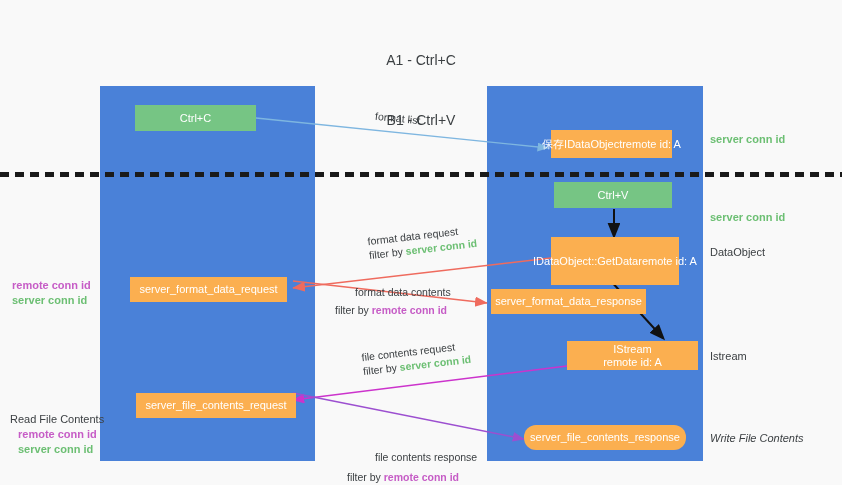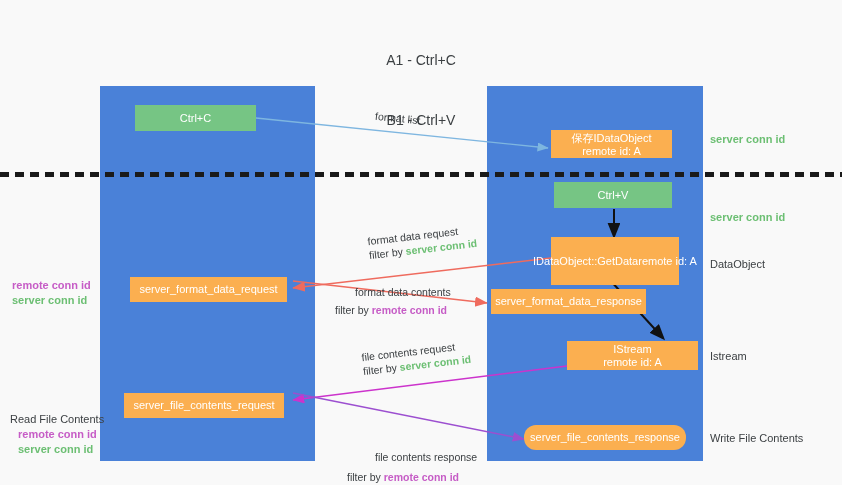--- a/index.html
+++ b/index.html
@@ -123,21 +123,21 @@
 
     <line x1="567" y1="366" x2="293" y2="400" stroke="#cc33cc" stroke-width="1.5" marker-end="url(#ah-mag)"></line>
 
     <line x1="293" y1="393" x2="524" y2="439" stroke="#9c4fd0" stroke-width="1.5" marker-end="url(#ah-pur)"></line>
   </svg>
 
   <div class="box green" style="left:135px;top:105px;width:121px;height:26px;">
     <span>Ctrl+C</span>
   </div>
 
-  <div class="box orange" style="left:551px;top:130px;width:121px;height:28px;flex-direction:column;justify-content:flex-end;">
+  <div class="box orange" style="left:551px;top:130px;width:121px;height:28px;flex-direction:row;">
     <span>保存IDataObject</span>
     <span>remote id: A</span>
   </div>
 
   <div class="box green" style="left:554px;top:182px;width:118px;height:26px;">
     <span>Ctrl+V</span>
   </div>
 
   <div class="box orange" style="left:551px;top:237px;width:128px;height:48px;flex-direction:row;">
     <span>IDataObject::GetData</span>
@@ -150,21 +150,21 @@
 
   <div class="box orange" style="left:491px;top:289px;width:155px;height:25px;">
     <span>server_format_data_response</span>
   </div>
 
   <div class="box orange" style="left:567px;top:341px;width:131px;height:29px;flex-direction:column;">
     <span>IStream</span>
     <span>remote id: A</span>
   </div>
 
-  <div class="box orange" style="left:124px;top:393px;width:160px;height:25px;">
+  <div class="box orange" style="left:136px;top:393px;width:160px;height:25px;">
     <span>server_file_contents_request</span>
   </div>
 
   <div class="box orange" style="left:524px;top:425px;width:162px;height:25px;border-radius:12px;">
     <span>server_file_contents_response</span>
   </div>
 
   <div class="divider"></div>
 
   <div class="elabel" style="left:375px;top:111px;transform:rotate(5.5deg);">
@@ -196,25 +196,25 @@
     <div>file contents response</div>
     <div class="b" style="margin-top:6px;margin-left:-28px;">
       <span style="font-weight:normal;">filter by </span><span class="m">remote conn id</span>
     </div>
   </div>
 
   <div class="rlabel green" style="left:710px;top:132px;">server conn id</div>
 
   <div class="rlabel green" style="left:710px;top:210px;">server conn id</div>
 
-  <div class="rlabel" style="left:710px;top:257px;">DataObject</div>
+  <div class="rlabel" style="left:710px;top:245px;">DataObject</div>
 
   <div class="rlabel" style="left:710px;top:349px;">Istream</div>
 
-  <div class="rlabel" style="left:710px;top:431px;">Write File Contents</div>
+  <div class="rlabel" style="left:710px;top:431px;font-style:italic;">Write File Contents</div>
 
   <div class="llabel" style="left:12px;top:278px;">
     <div class="rc">remote conn id</div>
     <div class="sc">server conn id</div>
   </div>
 
   <div class="llabel" style="left:10px;top:392px;">
     <div class="plain">Read File Contents</div>
     <div class="rc" style="margin-left:8px;">remote conn id</div>
     <div class="sc" style="margin-left:8px;">server conn id</div>

